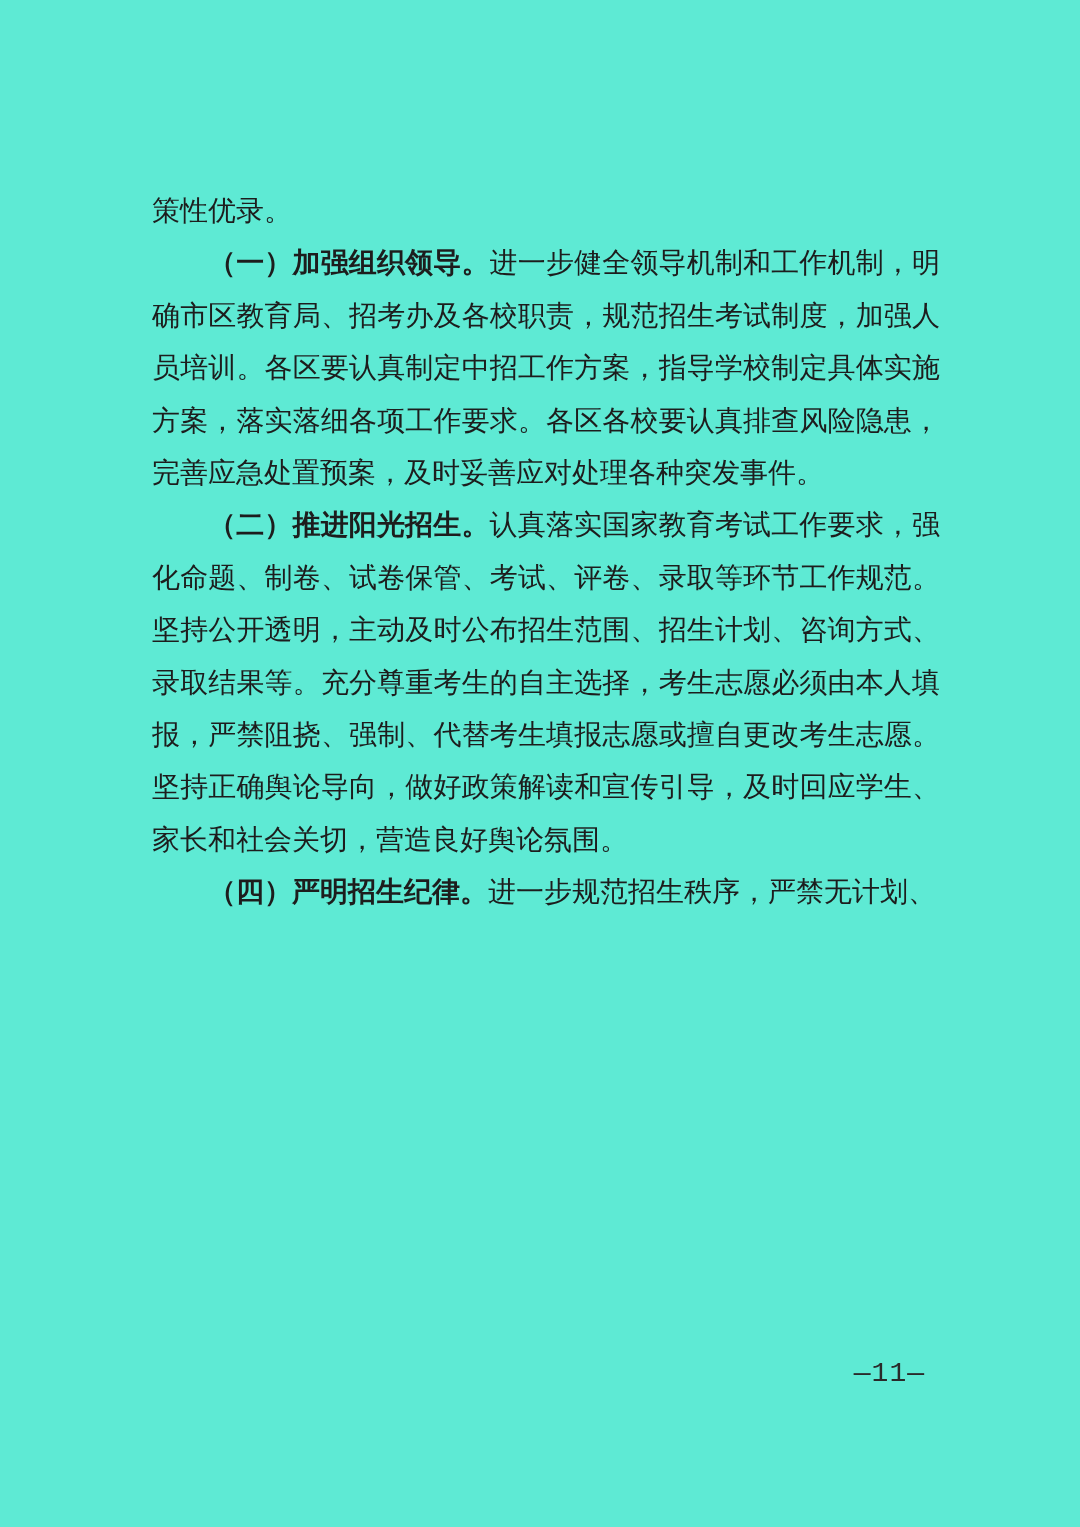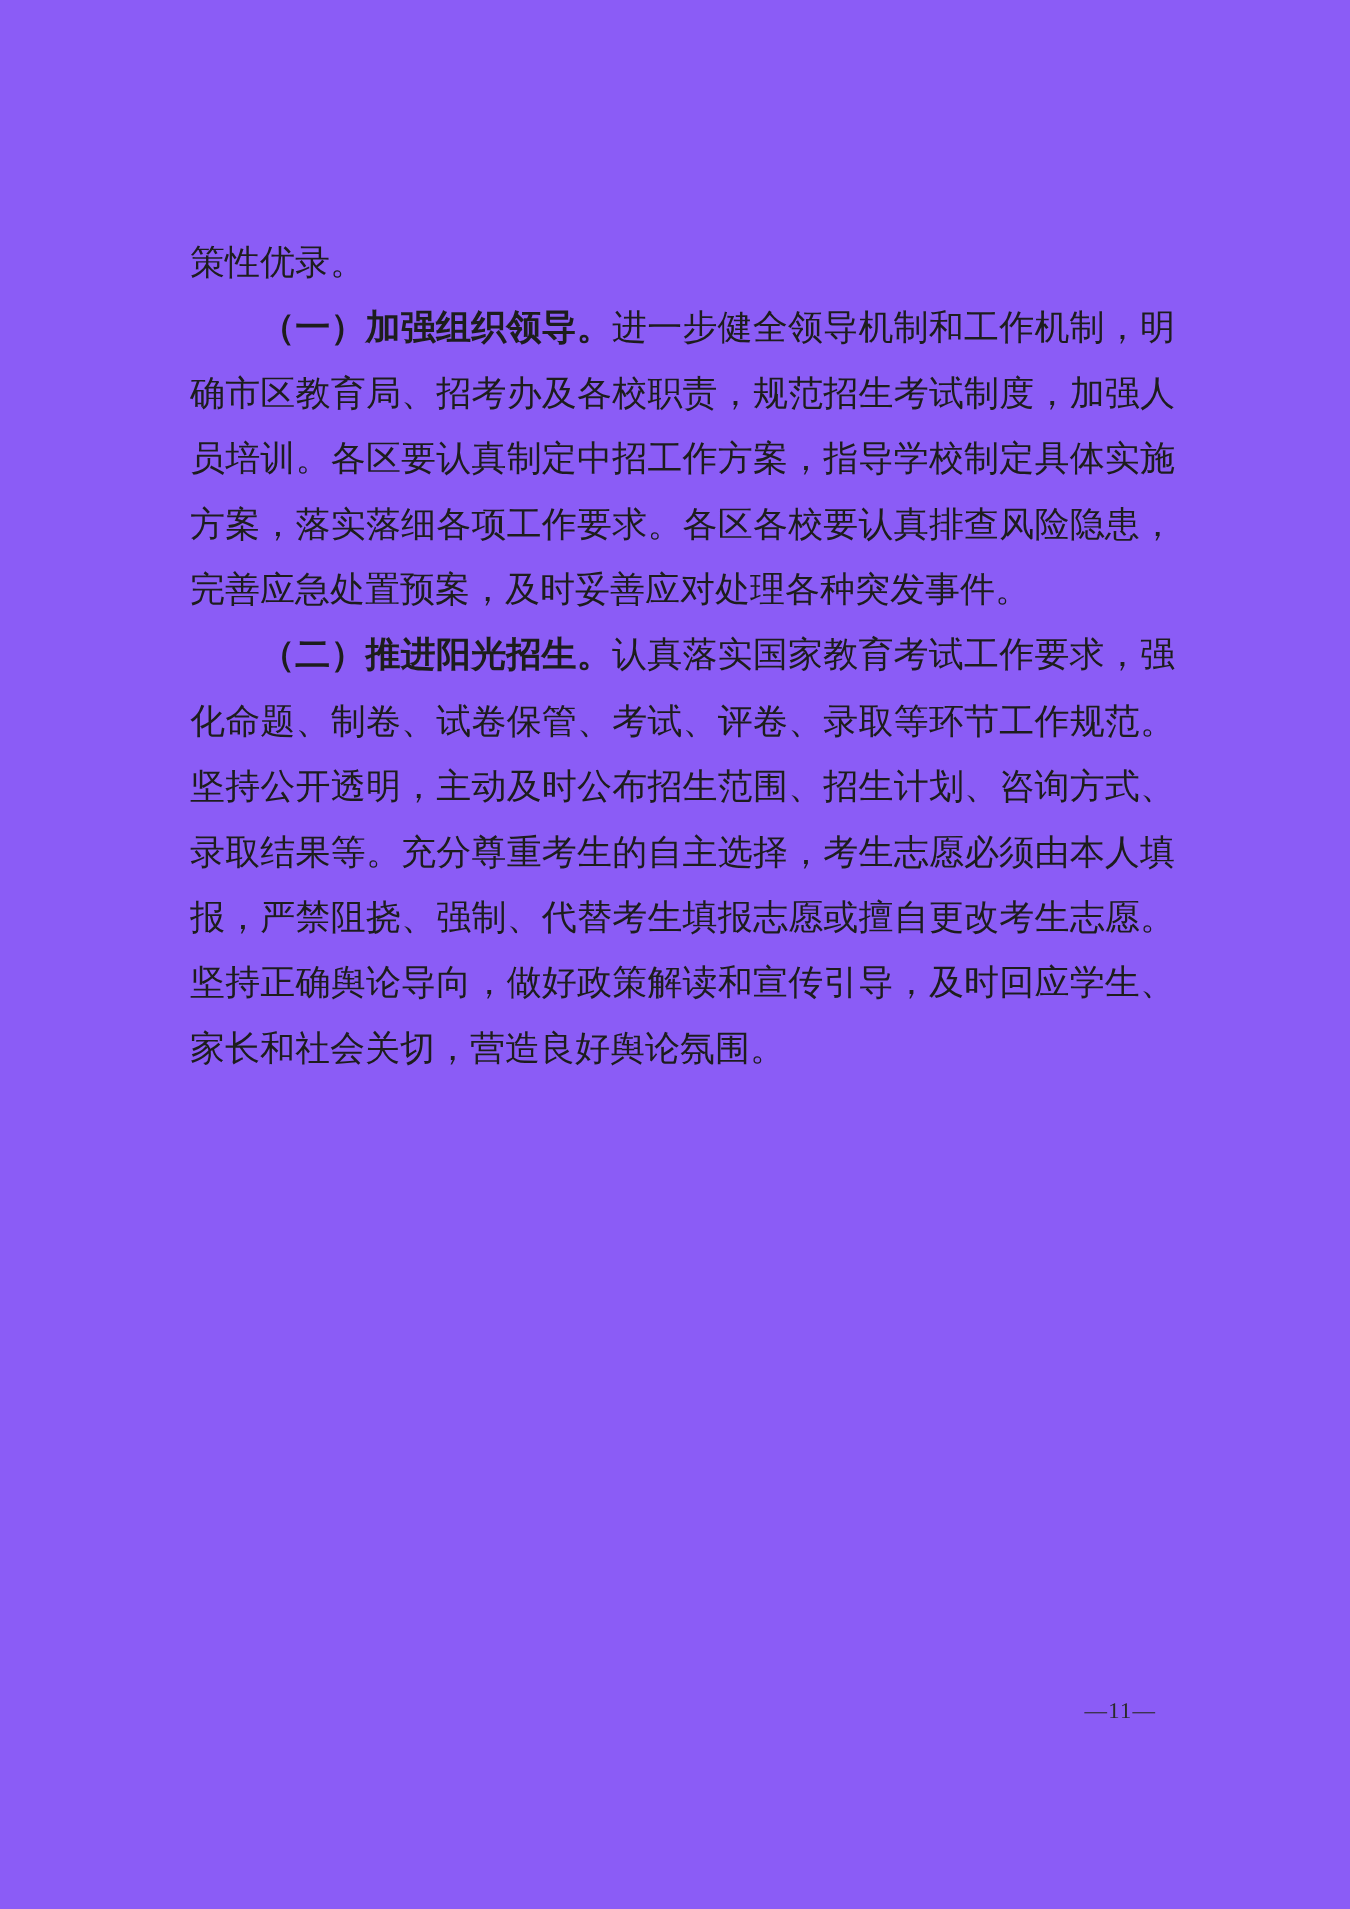--- a/index.html
+++ b/index.html
@@ -4,21 +4,21 @@
 <style>
   html, body {
     margin: 0;
     padding: 0;
     background: #ffffff;
   }
   .page {
     position: relative;
     width: 1080px;
     height: 1527px;
-    background: #8b5cf6;
+    background: #5eead4;
     overflow: hidden;
     color: #1d1d1d;
     font-family: "Liberation Serif", "DejaVu Serif", serif;
   }
   .content {
     position: absolute;
     left: 152px;
     top: 185px;
     width: 788px;
   }
@@ -45,37 +45,38 @@
     text-justify: inter-character;
   }
   .lead {
     font-weight: bold;
     margin-top: 12px;
   }
   .page-number {
     position: absolute;
     top: 1358px;
     right: 155px;
-    font-size: 18px;
+    font-size: 28px;
     letter-spacing: 1px;
-    font-family: Liberation Serif, serif;
+    font-family: Liberation Mono, monospace;
     color: #2a2a2a;
   }
 </style>
 </head>
 <body>
 
 <div class="page">
   <div class="content">
 
     <p class="continuation">策性优录。</p>
 
 
     <p class="para"><span class="lead">（一）加强组织领导。</span><span>进一步健全领导机制和工作机制，明确市区教育局、招考办及各校职责，规范招生考试制度，加强人员培训。各区要认真制定中招工作方案，指导学校制定具体实施方案，落实落细各项工作要求。各区各校要认真排查风险隐患，完善应急处置预案，及时妥善应对处理各种突发事件。</span></p>
 
     <p class="para"><span class="lead">（二）推进阳光招生。</span><span>认真落实国家教育考试工作要求，强化命题、制卷、试卷保管、考试、评卷、录取等环节工作规范。坚持公开透明，主动及时公布招生范围、招生计划、咨询方式、录取结果等。充分尊重考生的自主选择，考生志愿必须由本人填报，严禁阻挠、强制、代替考生填报志愿或擅自更改考生志愿。坚持正确舆论导向，做好政策解读和宣传引导，及时回应学生、家长和社会关切，营造良好舆论氛围。</span></p>
 
 
+    <p class="para"><span class="lead">（四）严明招生纪律。</span><span>进一步规范招生秩序，严禁无计划、</span></p>
 
   </div>
 
   <div class="page-number">—11—</div>
 </div>
 
 </body></html>

